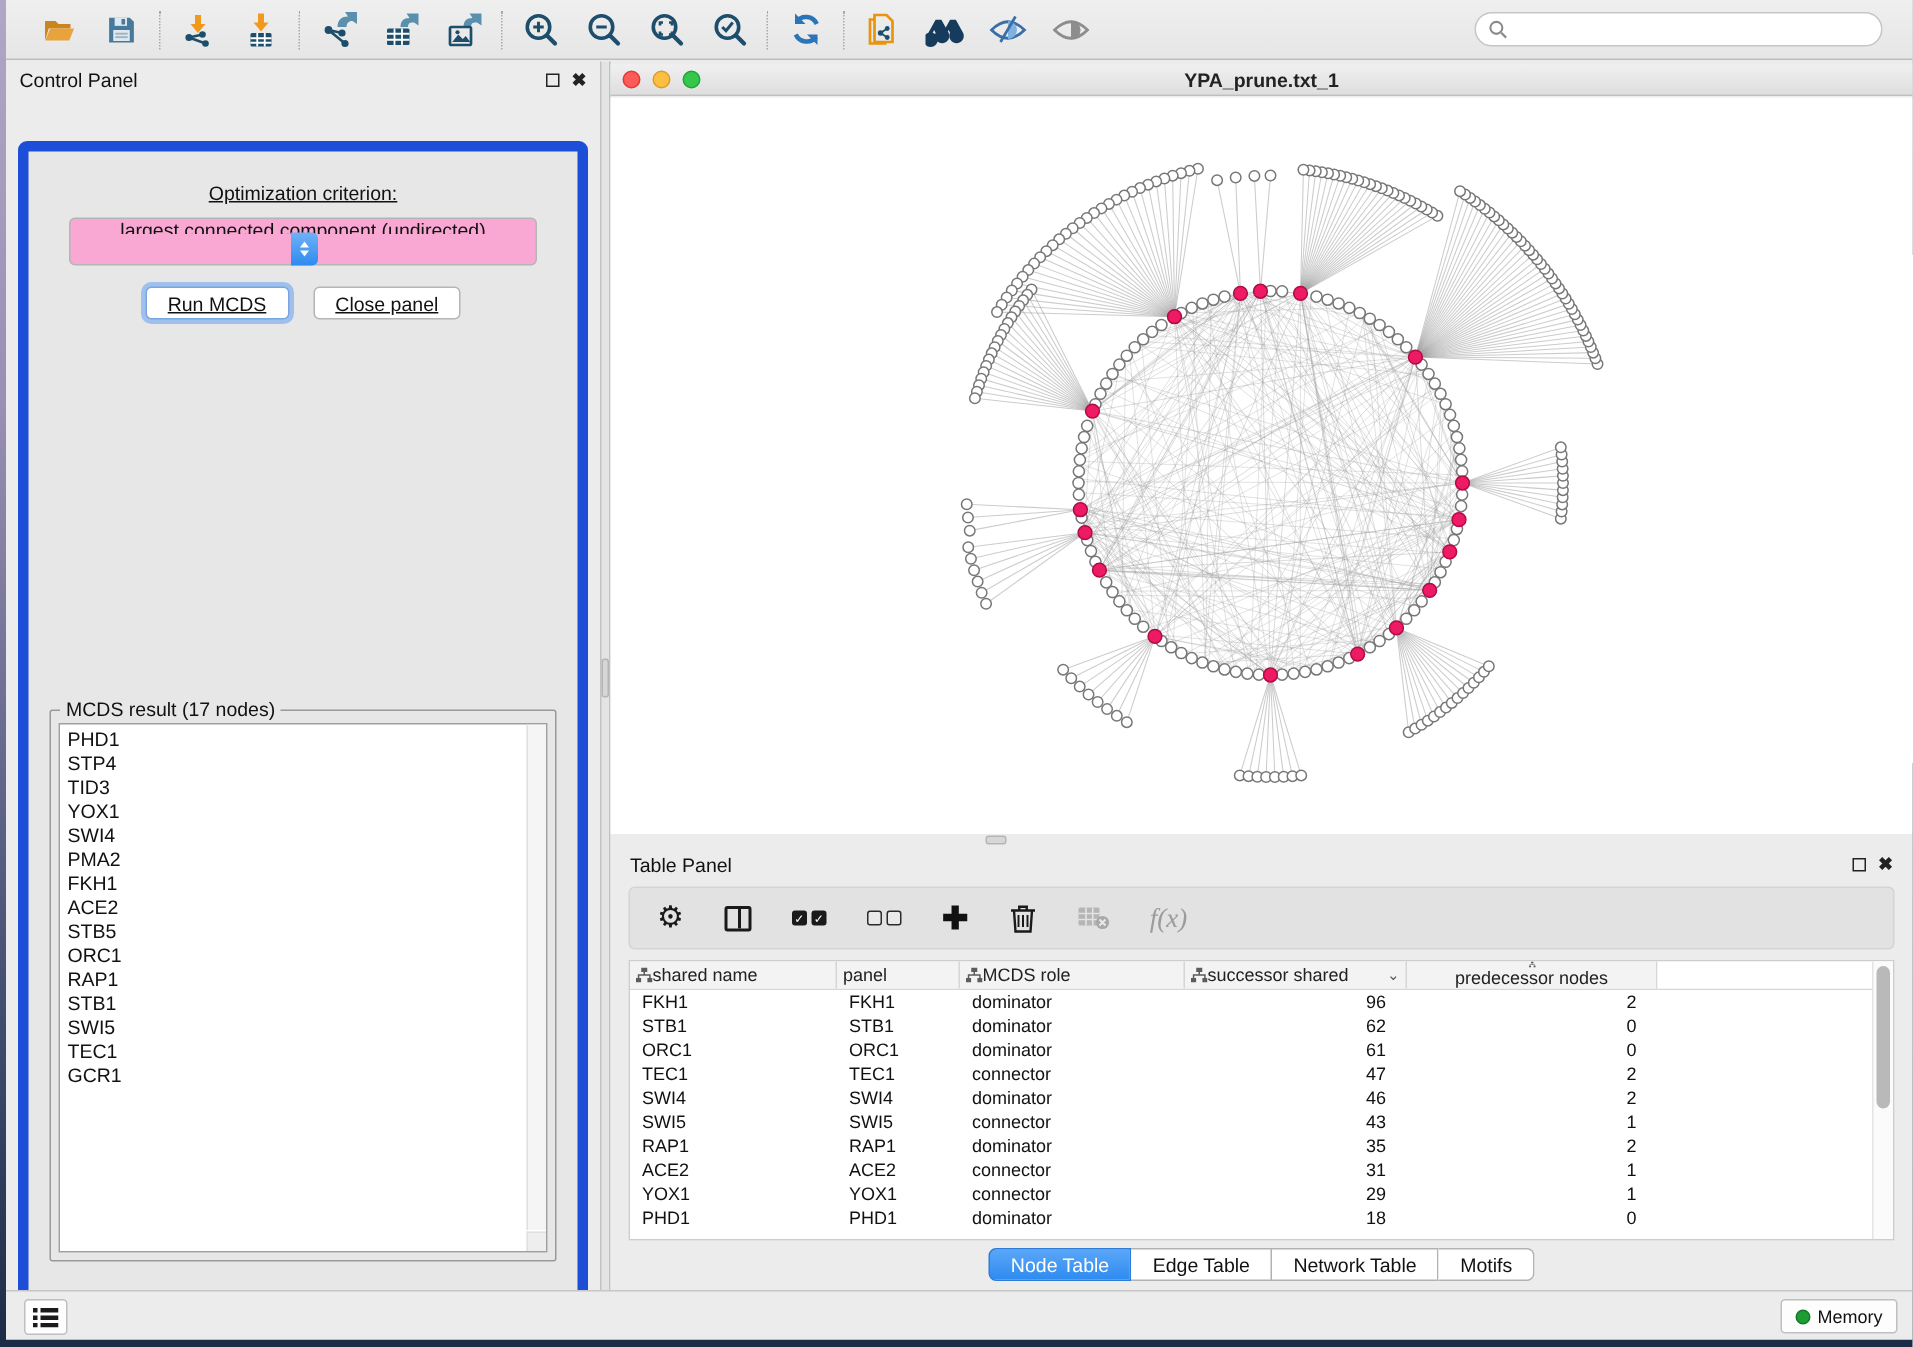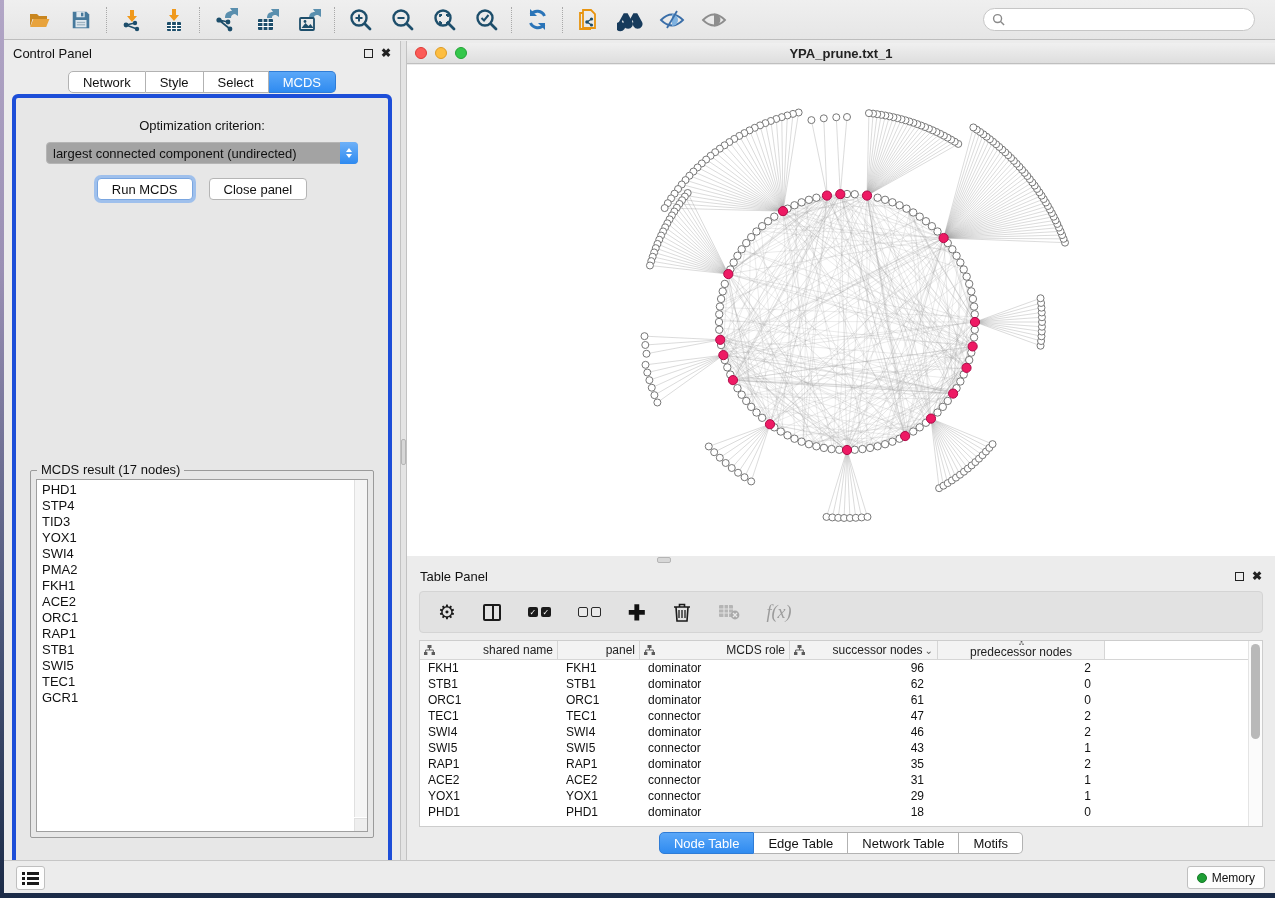--- a/index.html
+++ b/index.html
@@ -41,24 +41,24 @@
 
   .tabs-row { display:flex; justify-content:center; margin-top:6px; }
   .seg { display:flex; }
   .seg .tab { height:22px; padding:0 14px; display:flex; align-items:center; background:#fff;
     border:1px solid #b2b2b2; border-left:none; font-size:13px; color:#111; cursor:default; }
   .seg .tab:first-child { border-left:1px solid #b2b2b2; border-radius:5px 0 0 5px; }
   .seg .tab:last-child { border-radius:0 5px 5px 0; }
   .seg .tab.sel { background:linear-gradient(#5aa7f8,#2f8bf0); border-color:#2f7cd6; color:#fff; }
 
   .cpanel-content { position:absolute; left:8px; right:8px; top:53px; height:790px;
-    background:#e7e7e7; border:4px solid #1d4ed8; border-radius:6px; }
+    background:#e7e7e7; border:7px solid #1d4ed8; border-radius:6px;text-decoration:underline; }
   .opt-label { text-align:center; margin-top:20px; font-size:13px; }
-  .combo { width:312px; height:22px; margin:9px auto 0; background:#a3a3a3; border:1px solid #b5b5b5;
-    border-radius:4px; display:flex; align-items:center; position:relative; }
+  .combo { width:312px; height:32px; margin:9px auto 0; background:#f9a8d4; border:1px solid #b5b5b5;
+    border-radius:4px; display:flex; align-items:center; position:relative;flex-direction:column; }
   .combo .combo-text { flex:1; padding:0 6px; font-size:13px; white-space:nowrap; overflow:hidden; }
   .combo .spinner { width:18px; height:22px; margin:-1px -1px -1px 0; border-radius:0 4px 4px 0;
     background:linear-gradient(#6eb1f8,#2e8af0); display:flex; flex-direction:column;
     align-items:center; justify-content:center; gap:2px; }
   .combo .spinner .up { width:0;height:0;border-left:3.5px solid transparent;border-right:3.5px solid transparent;border-bottom:4px solid #fff; }
   .combo .spinner .dn { width:0;height:0;border-left:3.5px solid transparent;border-right:3.5px solid transparent;border-top:4px solid #fff; }
   .btn-row { display:flex; justify-content:center; gap:16px; margin-top:14px; }
   .btn { height:22px; padding:0 14px; background:#fff; border:1px solid #b5b5b5; border-radius:4px;
     font-size:13px; display:flex; align-items:center; cursor:default; }
   .btn.focused { box-shadow:0 0 0 3px rgba(100,160,240,.55); border-color:#7aa6e0; }
@@ -103,21 +103,21 @@
     display:flex; align-items:center; justify-content:center; }
   .boxpair { display:flex; gap:3px; }
   .boxpair .b { width:10px; height:10px; border:1.5px solid #2a2a2a; border-radius:2px; background:#e9e9e9; }
   .plus-glyph { font-size:21px; font-weight:bold; color:#111; line-height:1; }
   .fx-glyph { font-family:"Liberation Serif",serif; font-style:italic; font-size:18px; color:#9b9b9b; }
 
   .ttable { position:absolute; left:12px; right:12px; top:76px; height:187px; background:#fff; border:1px solid #cdcdcd; }
   .thead { display:flex; height:19px; border-bottom:1px solid #d6d6d6; }
   .th { background:#f3f3f3; border-right:1px solid #d6d6d6; display:flex; align-items:center;
     font-size:12px; color:#222; padding:0 4px; position:relative; }
-  .th .lbl { flex:1; text-align:right; }
+  .th .lbl { flex:1; text-align:left; }
   .th .sort { font-size:10px; color:#555; margin-left:2px; }
   .th.filler { background:#fff; border-right:none; flex:1; }
   .tbody .tr { display:flex; height:16px; }
   .td { font-size:12px; line-height:16px; padding:0 8px; white-space:nowrap; overflow:hidden; }
   .td.num { text-align:right; padding-right:14px; }
   .vscroll { position:absolute; right:0; top:0; bottom:0; width:14px; background:#fbfbfb; border-left:1px solid #e4e4e4; }
   .vscroll .thumb { position:absolute; left:2px; width:9px; top:3px; height:95px; background:#b9b9b9; border-radius:5px; }
 
   .ttabs-row { position:absolute; left:0; right:0; top:268px; display:flex; justify-content:center; }
 
@@ -292,28 +292,20 @@
 
   <div class="main">
 
     <div class="cpanel">
       <div class="panel-titlebar">
         <span class="panel-title">Control Panel</span>
         <span class="panel-tb-icons">
           <span class="icon-float"></span>
           <span class="icon-close">✖</span>
         </span>
-      </div>
-      <div class="tabs-row">
-        <div class="seg" id="cp-tabs">
-            <div class="tab">Network</div>
-            <div class="tab">Style</div>
-            <div class="tab">Select</div>
-            <div class="tab sel">MCDS</div>
-          </div>
       </div>
       <div class="cpanel-content">
         <div class="opt-label">Optimization criterion:</div>
         <div class="combo">
           <span class="combo-text">largest connected component (undirected)</span>
           <span class="spinner">
               <span class="up"></span>
               <span class="dn"></span>
             </span>
         </div>
@@ -326,20 +318,21 @@
           <div class="listbox">
             <div class="items" id="mcds-items">
                 <div class="row">PHD1</div>
                 <div class="row">STP4</div>
                 <div class="row">TID3</div>
                 <div class="row">YOX1</div>
                 <div class="row">SWI4</div>
                 <div class="row">PMA2</div>
                 <div class="row">FKH1</div>
                 <div class="row">ACE2</div>
+                <div class="row">STB5</div>
                 <div class="row">ORC1</div>
                 <div class="row">RAP1</div>
                 <div class="row">STB1</div>
                 <div class="row">SWI5</div>
                 <div class="row">TEC1</div>
                 <div class="row">GCR1</div>
               </div>
             <div class="vtrack"></div>
             <div class="corner"></div>
           </div>
@@ -1196,21 +1189,21 @@
               </div>
               <div class="th" style="width: 148px;">
                 <svg width="11" height="10" viewBox="0 0 11 10">
                   <g fill="#5c5c5c">
                     <rect x="3.5" y="0" width="4" height="3"></rect>
                     <rect x="0" y="7" width="3.4" height="3"></rect>
                     <rect x="7.6" y="7" width="3.4" height="3"></rect>
                   </g>
                   <path stroke="#5c5c5c" stroke-width="1" fill="none" d="M5.5 3v2M1.7 7V5h7.6v2"></path>
                 </svg>
-                <span class="lbl">successor nodes</span>
+                <span class="lbl">successor shared</span>
                 <span class="sort">⌄</span>
               </div>
               <div class="th" style="width: 167px; flex-direction: column;">
                 <svg width="11" height="10" viewBox="0 0 11 10">
                   <g fill="#5c5c5c">
                     <rect x="3.5" y="0" width="4" height="3"></rect>
                     <rect x="0" y="7" width="3.4" height="3"></rect>
                     <rect x="7.6" y="7" width="3.4" height="3"></rect>
                   </g>
                   <path stroke="#5c5c5c" stroke-width="1" fill="none" d="M5.5 3v2M1.7 7V5h7.6v2"></path>

